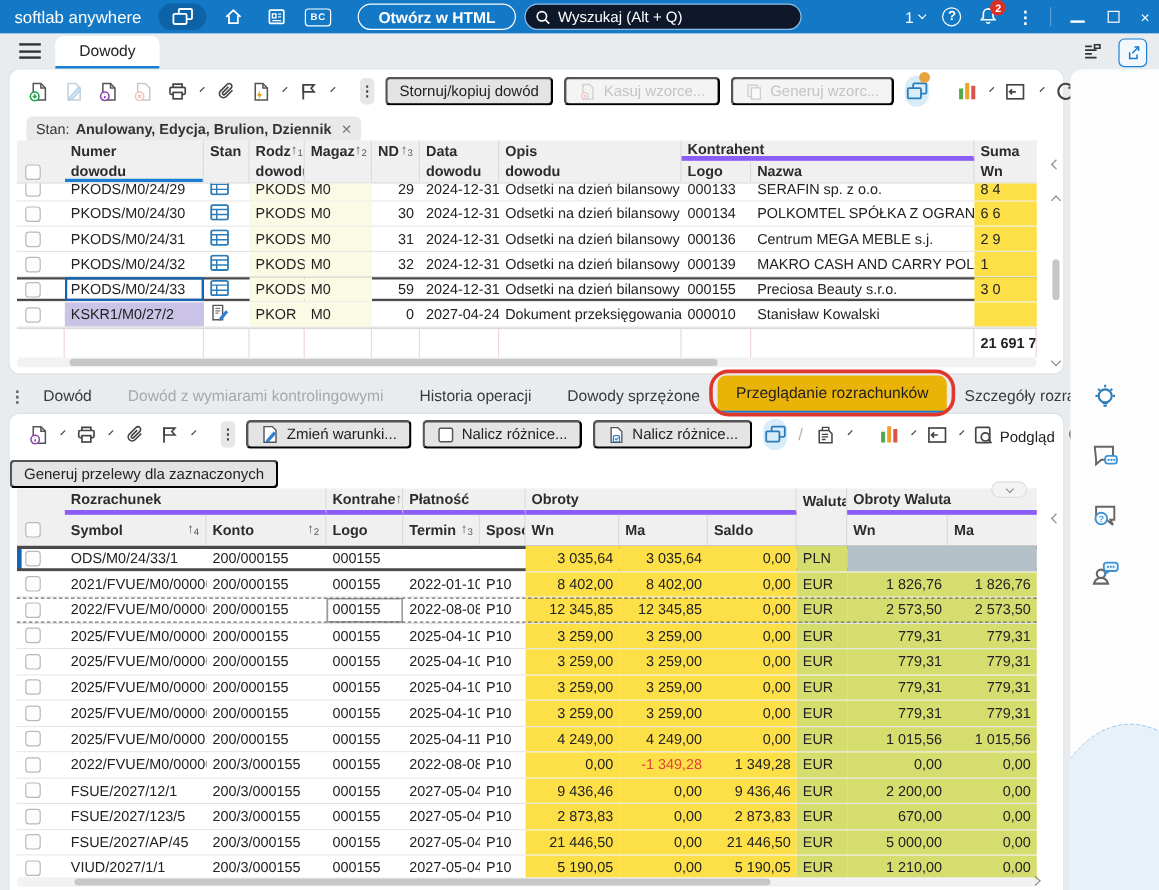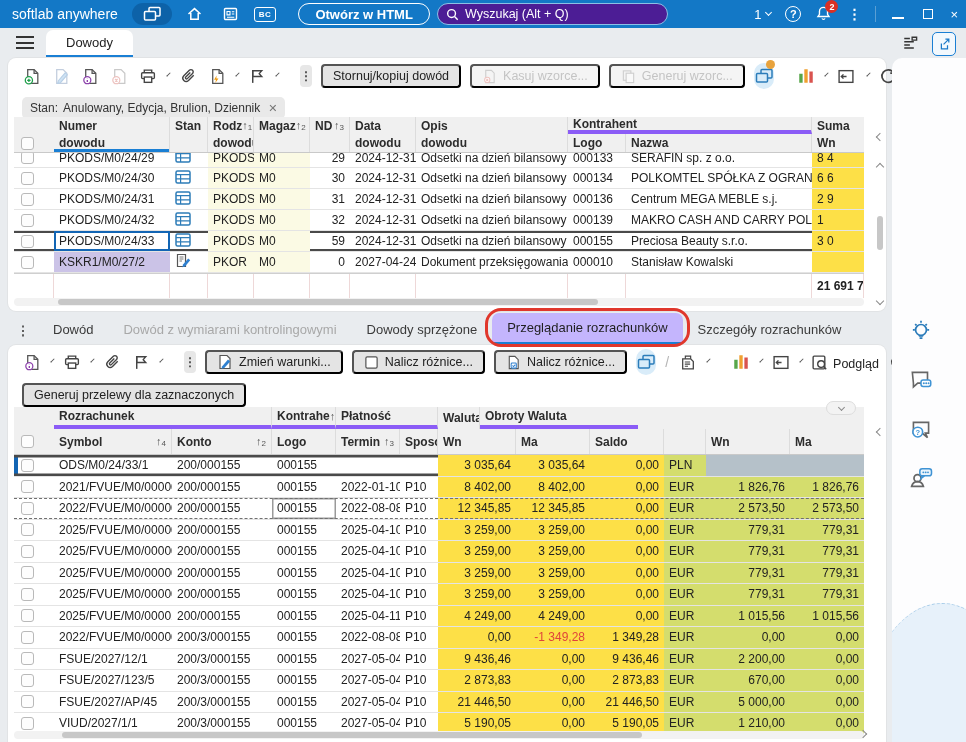--- a/index.html
+++ b/index.html
@@ -6,21 +6,21 @@
   html,body{width:966px;height:742px;overflow:hidden}
   body{font-family:"Liberation Sans",sans-serif;background:#e9ecef;position:relative;font-size:12px;color:#222}
 
   
   .titlebar{position:absolute;left:0;top:0;width:966px;height:28px;background:#1378c6;display:flex;align-items:center;color:#fff}
   .tb-app{font-size:14px;margin-left:12px;white-space:nowrap}
   .tb-pill{margin-left:14px;width:40px;height:22px;background:#0d62a8;border-radius:11px;display:flex;align-items:center;justify-content:center}
   .tb-ic{width:26px;height:22px;display:flex;align-items:center;justify-content:center;margin-left:10px}
   .bc-box{margin-left:10px;border:1.4px solid #fff;border-radius:3px;font-size:8px;font-weight:bold;padding:2px 4px;letter-spacing:.5px}
   .open-html{margin-left:22px;border:1.6px solid #fff;border-radius:12px;height:22px;padding:0 16px;font-size:13px;font-weight:bold;display:flex;align-items:center;background:transparent;color:#fff}
-  .searchbox{position:absolute;left:437px;top:3px;width:231px;height:22px;background:#4c1d95;border:1px solid #8cc0e6;border-radius:12px;display:flex;align-items:center;color:#fff;padding-left:8px;gap:6px;font-size:12.5px}
+  .searchbox{position:absolute;left:437px;top:3px;width:231px;height:22px;background:#0f172a;border:1px solid #8cc0e6;border-radius:12px;display:flex;align-items:center;color:#fff;padding-left:8px;gap:6px;font-size:12.5px}
   .tb-right{position:absolute;right:8px;top:0;height:28px;display:flex;align-items:center;gap:14px}
   .profile{display:flex;align-items:center;gap:4px;font-size:13px}
   .qcirc{width:16px;height:16px;border:1.4px solid #fff;border-radius:50%;display:flex;align-items:center;justify-content:center;font-size:11px;font-weight:bold}
   .bellwrap{position:relative;width:18px;height:18px}
   .badge{position:absolute;top:-5px;right:-5px;background:#d93025;color:#fff;border-radius:50%;width:13px;height:13px;font-size:9px;display:flex;align-items:center;justify-content:center;font-weight:bold}
   .dots{font-size:14px;font-weight:bold;letter-spacing:0}
   .winsep{width:1px;height:16px;background:#5a9fd4}
   .win-min{width:12px;height:2px;background:#fff;margin-top:8px}
   .win-max{width:10px;height:10px;border:1.6px solid #fff}
   .win-close{font-size:13px}
@@ -47,21 +47,21 @@
   .gbtn.dis{background:#f4f4f4;color:#c4c4c4}
   .layers-pill{width:38px;height:26px;background:#d9ecf9;border-radius:13px;display:flex;align-items:center;justify-content:center;position:relative}
   .odot{position:absolute;right:-1px;top:-3px;width:9px;height:9px;border-radius:50%;background:#e8a33d}
   .push{margin-left:auto}
   .slash{color:#b5b5b5;font-size:14px}
   .flat{display:flex;align-items:flex-end;gap:5px;font-size:12.5px;color:#222}
 
   
   .chiprow{padding-left:14px;margin-top:7px;height:22px;display:flex}
   .chip{background:#e9e9e9;border-radius:5px;height:22px;display:flex;align-items:center;padding:0 8px;font-size:12px;color:#333;gap:5px}
-  .chip b{font-weight:normal}
+  .chip b{font-weight:bold}
   .chip .x{color:#777;font-size:11px;margin-left:3px}
 
   
   .tbl{position:absolute;left:6px}
   .hrow{display:flex;background:#f0f0f0;font-weight:bold;color:#2c2c2c}
   .hc{display:flex;align-items:center;padding:0 5px;border-right:1px solid #dcdcdc;white-space:nowrap;overflow:hidden}
   .hc.grp{border-bottom:4px solid #8b5cf6}
   .hc.nb{border-right:none}
   .sort{font-weight:normal;color:#555;margin-left:auto;font-size:11px;display:flex;align-items:flex-start}
   .sort i{font-style:normal;font-size:8px;margin-top:4px}
@@ -108,24 +108,24 @@
   .vrail{position:absolute;width:12px;display:flex;flex-direction:column;align-items:center}
   .vthumb{width:6px;height:34px;background:#c7c7c7;border-radius:3px}
   .collapse-pill{position:absolute;width:30px;height:14px;background:#f3f3f3;border:1px solid #ddd;border-radius:8px;display:flex;align-items:center;justify-content:center}
 
   
   .tabs2{position:absolute;left:8px;top:313px;width:878px;height:32px;display:flex;align-items:flex-end}
   .t2dots{width:30px;text-align:center;color:#555;font-weight:bold;font-size:13px;margin-bottom:7px}
   .tab2{height:32px;display:flex;align-items:center;justify-content:center;padding:0 15px;font-size:13px;color:#3a3a3a;white-space:nowrap}
   .tab2.dim{color:#a8a8a8}
   .tab2wrap{position:relative;height:32px}
-  .tab2.active{background:#c4b5fd;border-radius:7px 7px 0 0;border-bottom:3px solid #1a7fd4;color:#1f1f1f}
+  .tab2.active{background:#eab308;border-radius:7px 7px 0 0;border-bottom:3px solid #1a7fd4;color:#1f1f1f}
   .red-oval{position:absolute;left:-7px;right:-7px;top:-5px;bottom:-2px;border:3px solid #e0372c;border-radius:16px;pointer-events:none;z-index:5}
 
-  .genrow{padding-left:14px;margin-top:7px}
+  .genrow{margin-top:7px}
 
   
   .rstrip{position:absolute;left:892px;top:58px;width:74px;height:684px;background:#fdfdfe;border-radius:10px 0 0 0;overflow:hidden}
   .ricon{position:absolute;left:14px;width:30px;height:30px;display:flex;align-items:center;justify-content:center}
   .wave{position:absolute;left:-30px;top:545px;width:160px;height:260px;background:#e7f1fa;border-radius:50% 50% 0 0;border-top:1.6px dashed #a9cde9}
 </style>
 </head>
 <body>
 
 <div class="titlebar">
@@ -543,20 +543,21 @@
   </div>
   <div class="hscroll" style="left:6px;width:850px;bottom:5px">
     <span class="hthumb" style="left:44px;width:540px"></span>
   </div>
 </div>
 
 <div class="tabs2">
   <div class="t2dots">⋮</div>
   <div class="tab2">Dowód</div>
   <div class="tab2 dim">Dowód z wymiarami kontrolingowymi</div>
+  <div class="tab2">Historia operacji</div>
   <div class="tab2">Dowody sprzężone</div>
   <div class="tab2wrap">
     <div class="tab2 active">Przeglądanie rozrachunków</div>
     <div class="red-oval"></div>
   </div>
   <div class="tab2">Szczegóły rozrachunków</div>
 </div>
 
 <div class="card2">
   <div class="tbar" style="margin-top:3px">
@@ -671,20 +672,23 @@
           </div>
         <div class="hc v-logo grp">
             <span>Kontrahe</span>
             <span class="sort">
               <span>↑</span>
               <i>1</i>
             </span>
           </div>
         <div class="hc v-plat grp">
             <span>Płatność</span>
+          </div>
+        <div class="hc v-obr grp">
+            <span>Obroty</span>
           </div>
         <div class="hc v-waluta">
             <span>Waluta</span>
           </div>
         <div class="hc v-ow grp nb">
             <span>Obroty Waluta</span>
           </div>
       </div>
       <div class="hrow" style="height:25px">
         <div class="hc v-sel nb">

